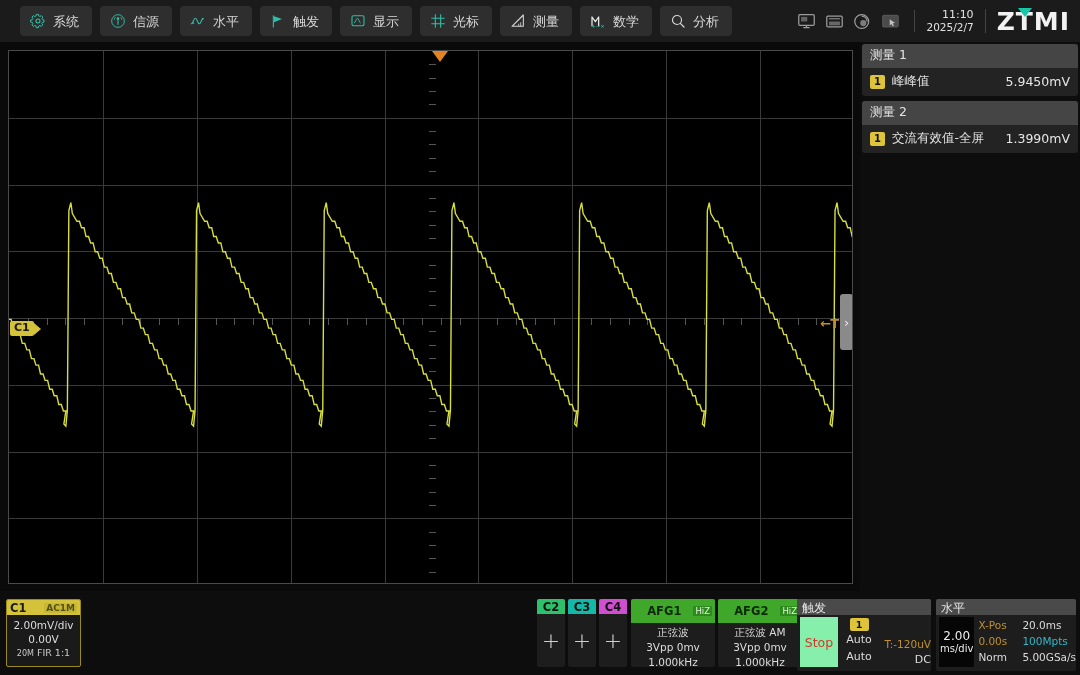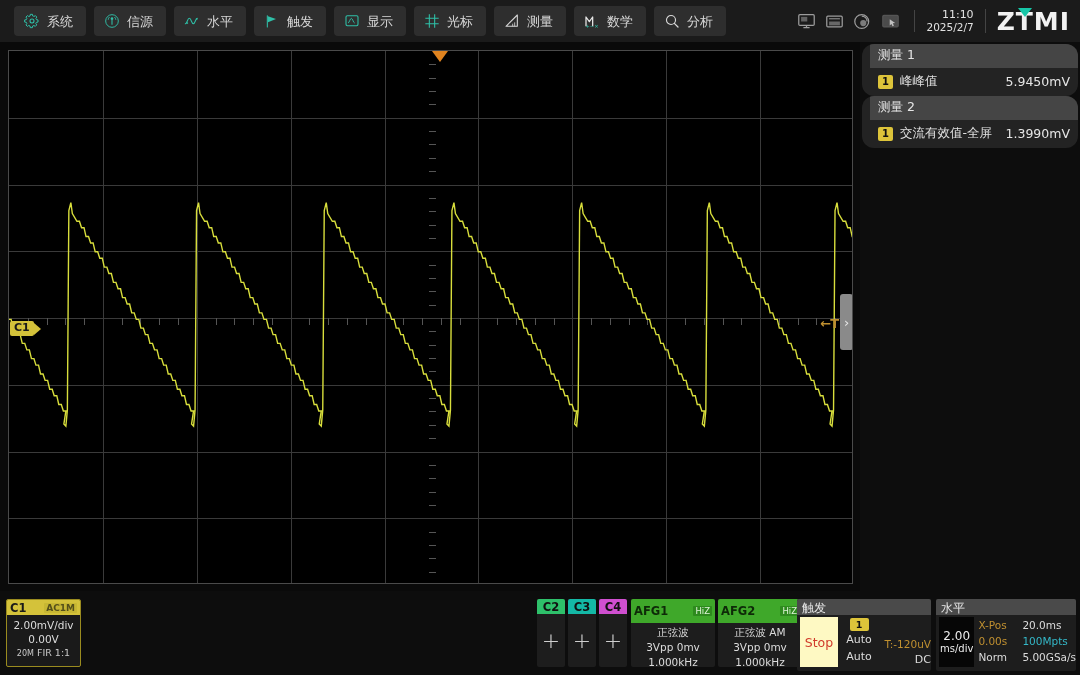--- a/index.html
+++ b/index.html
@@ -15,21 +15,21 @@
   #toolbar {
     position: absolute; left: 0; top: 0; width: 1080px; height: 42px;
     background: #1b1b1b; display: flex; align-items: center;
   }
   .tb-btn {
     height: 30px; margin-left: 8px; padding: 0 13px 0 10px;
     background: #2e2e2e; border-radius: 4px;
     display: flex; align-items: center; gap: 7px;
     color: #d8d8d8; font-size: 13px; white-space: nowrap;
   }
-  .tb-btn:first-child { margin-left: 14px; justify-content: space-between; }
+  .tb-btn:first-child { margin-left: 20px; justify-content: space-between; }
   .tb-ico { width: 16px; height: 16px; display: block; flex: none; }
   .tb-lbl { line-height: 1; }
 
   .tb-right { margin-left: auto; display: flex; align-items: center; padding-right: 10px; }
   .sys-ico { width: 19px; height: 17px; margin-left: 9px; display: block; opacity: .82; }
   .tb-sep { width: 1px; height: 22px; background: #444; margin: 0 11px 0 14px; }
   #clock { color: #e2e2e2; font-size: 11px; line-height: 13px; text-align: right; }
   #clock .t2 { font-size: 10.5px; }
   .tb-sep2 { width: 1px; height: 24px; background: #444; margin: 0 11px; }
   #logo { display: flex; align-items: baseline; position: relative; }
@@ -75,21 +75,21 @@
   }
   #scrollhandle {
     position: absolute; right: -1px; top: 243px; width: 13px; height: 56px;
     background: #8a8a8a; border-radius: 3px;
     display: flex; align-items: center; justify-content: center;
     color: #e8e8e8; font-size: 13px;
   }
 
   
   #meas { position: absolute; left: 862px; top: 44px; width: 216px; }
-  .meas-card { background: #232323; border-radius: 12px; overflow: hidden; padding-left: 8px; }
+  .meas-card { background: #232323; border-radius: 3px; margin-bottom: 5px; overflow: hidden; }
   .meas-hd { background: #454545; color: #e6e6e6; font-size: 12.5px;
              padding: 3px 8px 4px 8px; }
   .meas-row { display: flex; align-items: center; padding: 5px 8px 6px 8px; gap: 7px; }
   .ch-badge { width: 15px; height: 14px; background: #ddc43a; color: #111;
               font-size: 10px; font-weight: bold; border-radius: 2px;
               display: flex; align-items: center; justify-content: center; flex: none; }
   .meas-name { color: #e0e0e0; font-size: 12.5px; flex: 1; white-space: nowrap; }
   .meas-val { color: #e6e6e6; font-size: 12.5px; white-space: nowrap; }
 
   
@@ -113,34 +113,34 @@
   
   .chbox { width: 28px; height: 68px; background: #1d1d1d; border-radius: 2px; overflow: hidden; }
   .chbox .hd { height: 15px; display: flex; align-items: center; justify-content: center;
                font-size: 11.5px; font-weight: bold; color: #111; }
   .chbox .plus { height: 53px; display: flex; align-items: center; justify-content: center;
                  color: #cfcfcf; font-size: 22px; font-weight: 300; }
 
   
   .afg { width: 84px; height: 68px; background: #1d1d1d; border-radius: 2px; overflow: hidden; }
   .afg .hd { height: 15px; background: #3fa82a; display: flex; align-items: center;
-             justify-content: space-between; padding: 12px 3px; gap: 12px; }
+             justify-content: flex-end; padding: 12px 3px; gap: 12px; }
   .afg .hd .nm { color: #0e2a08; font-size: 11.5px; font-weight: bold; }
   .afg .hd .hz { color: #dff5d8; font-size: 8.5px; font-weight: normal;
                  background: #2e8a1e; padding: 0 2px; border-radius: 1px; }
   .afg .bd { padding: 2px 0 0 0; text-align: center; }
   .afg .bd div { color: #dcdcdc; font-size: 10.5px; line-height: 15px; }
 
   
   #trigpanel { left: 797px; width: 134px; height: 72px; background: #1d1d1d;
                border-radius: 2px; overflow: hidden; }
   #trigpanel .hd { height: 16px; background: #4a4a4a; color: #e8e8e8;
                    font-size: 12px; padding: 1px 5px; }
   #trigpanel .bd { display: flex; padding: 2px 0 0 3px; }
-  #trigpanel .stop { width: 38px; height: 50px; background: #fef9c3;
+  #trigpanel .stop { width: 38px; height: 50px; background: #86efac;
                      display: flex; align-items: center; justify-content: center;
                      color: #d03a2a; font-size: 12.5px; }
   #trigpanel .col2 { width: 42px; text-align: center; padding-top: 1px; }
   #trigpanel .col2 .bdg { width: 19px; height: 13px; background: #ddc43a; color: #111;
                           font-size: 9.5px; font-weight: bold; border-radius: 2px;
                           display: flex; align-items: center; justify-content: center; margin: 0 auto; }
   #trigpanel .col2 div.t { color: #dcdcdc; font-size: 11px; line-height: 17px; }
   #trigpanel .col3 { flex: 1; text-align: right; padding-top: 0px; margin-top: 20px; }
   #trigpanel .col3 .lvl { color: #c09030; font-size: 10.5px; line-height: 15px; }
   #trigpanel .col3 .cpl { color: #dcdcdc; font-size: 11px; line-height: 16px; }

